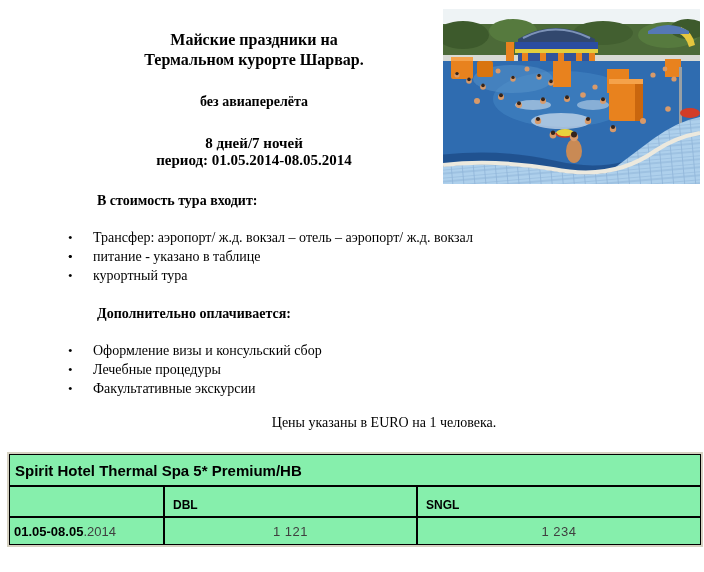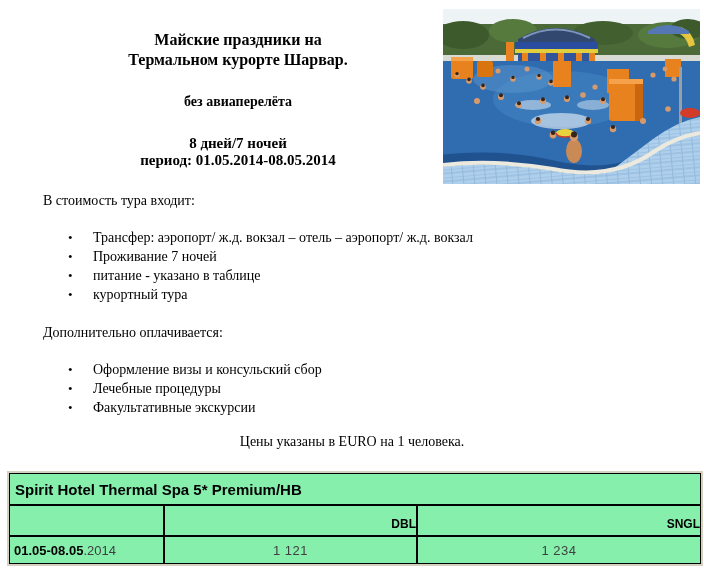--- a/index.html
+++ b/index.html
@@ -18,43 +18,43 @@
     left: 443px;
     top: 9px;
     width: 257px;
     height: 175px;
   }
   .photo svg { display: block; width: 100%; height: 100%; }
 
   
   .text-col { width: 476px; }
   .centered { text-align: center; }
-  p { margin: 0; }
+  p { margin: 0; padding-left: 32px; }
 
   .title {
     margin-top: 30px;
     font-weight: bold;
     font-size: 16px;
     line-height: 20px;
   }
   .subtitle {
     margin-top: 24px;
     font-weight: bold;
     font-size: 14px;
     line-height: 15px;
   }
   .duration-block {
     margin-top: 26px;
     font-weight: bold;
     font-size: 15px;
     line-height: 17px;
   }
   .section-heading {
-    margin: 24px 0 0 43px;
-    font-weight: normal;
+    margin: 24px 0 0 65px;
+    font-weight: bold;
     font-size: 14px;
     line-height: 15px;
   }
   ul.doc-list {
     list-style: none;
     margin: 20px 0 0 0;
     padding: 0;
     font-size: 14px;
   }
   ul.doc-list li {
@@ -95,24 +95,24 @@
   td.hotel-cell {
     height: 26px;
     padding: 2px 2px 2px 5px;
     font-weight: bold;
     font-size: 15px;
     vertical-align: middle;
   }
   tr.head-row td {
     height: 25px;
     vertical-align: bottom;
-    text-align: right;
+    text-align: left;
     font-weight: bold;
     font-size: 12px;
-    padding: 0 0 4px 14px;
+    padding: 0 0 4px 8px;
   }
   tr.data-row td {
     height: 24px;
     vertical-align: middle;
     font-size: 13px;
   }
   td.period-cell {
     padding-left: 4px;
     font-size: 14px;
     white-space: nowrap;
@@ -254,21 +254,21 @@
     </p>
     <p class="subtitle centered">без авиаперелёта</p>
     <p class="duration-block centered">
       <span>8 дней/7 ночей</span><br>
       <span>период: 01.05.2014-08.05.2014</span>
     </p>
 
     <p class="section-heading">В стоимость тура входит:</p>
     <ul class="doc-list">
       <li><span class="bullet">•</span><span>Трансфер: аэропорт/ ж.д. вокзал  – отель – аэропорт/ ж.д. вокзал</span></li>
-      <li><span class="bullet">•</span><span>Проживание 7 ночей</span></li>
+      <li><span class="bullet">•</span></li>
       <li><span class="bullet">•</span><span>питание - указано в таблице</span></li>
       <li><span class="bullet">•</span><span>курортный тура</span></li>
     </ul>
 
     <p class="section-heading second-heading">Дополнительно оплачивается:</p>
     <ul class="doc-list">
       <li><span class="bullet">•</span><span>Оформление визы и консульский сбор</span></li>
       <li><span class="bullet">•</span><span>Лечебные процедуры</span></li>
       <li><span class="bullet">•</span><span>Факультативные экскурсии</span></li>
     </ul>

